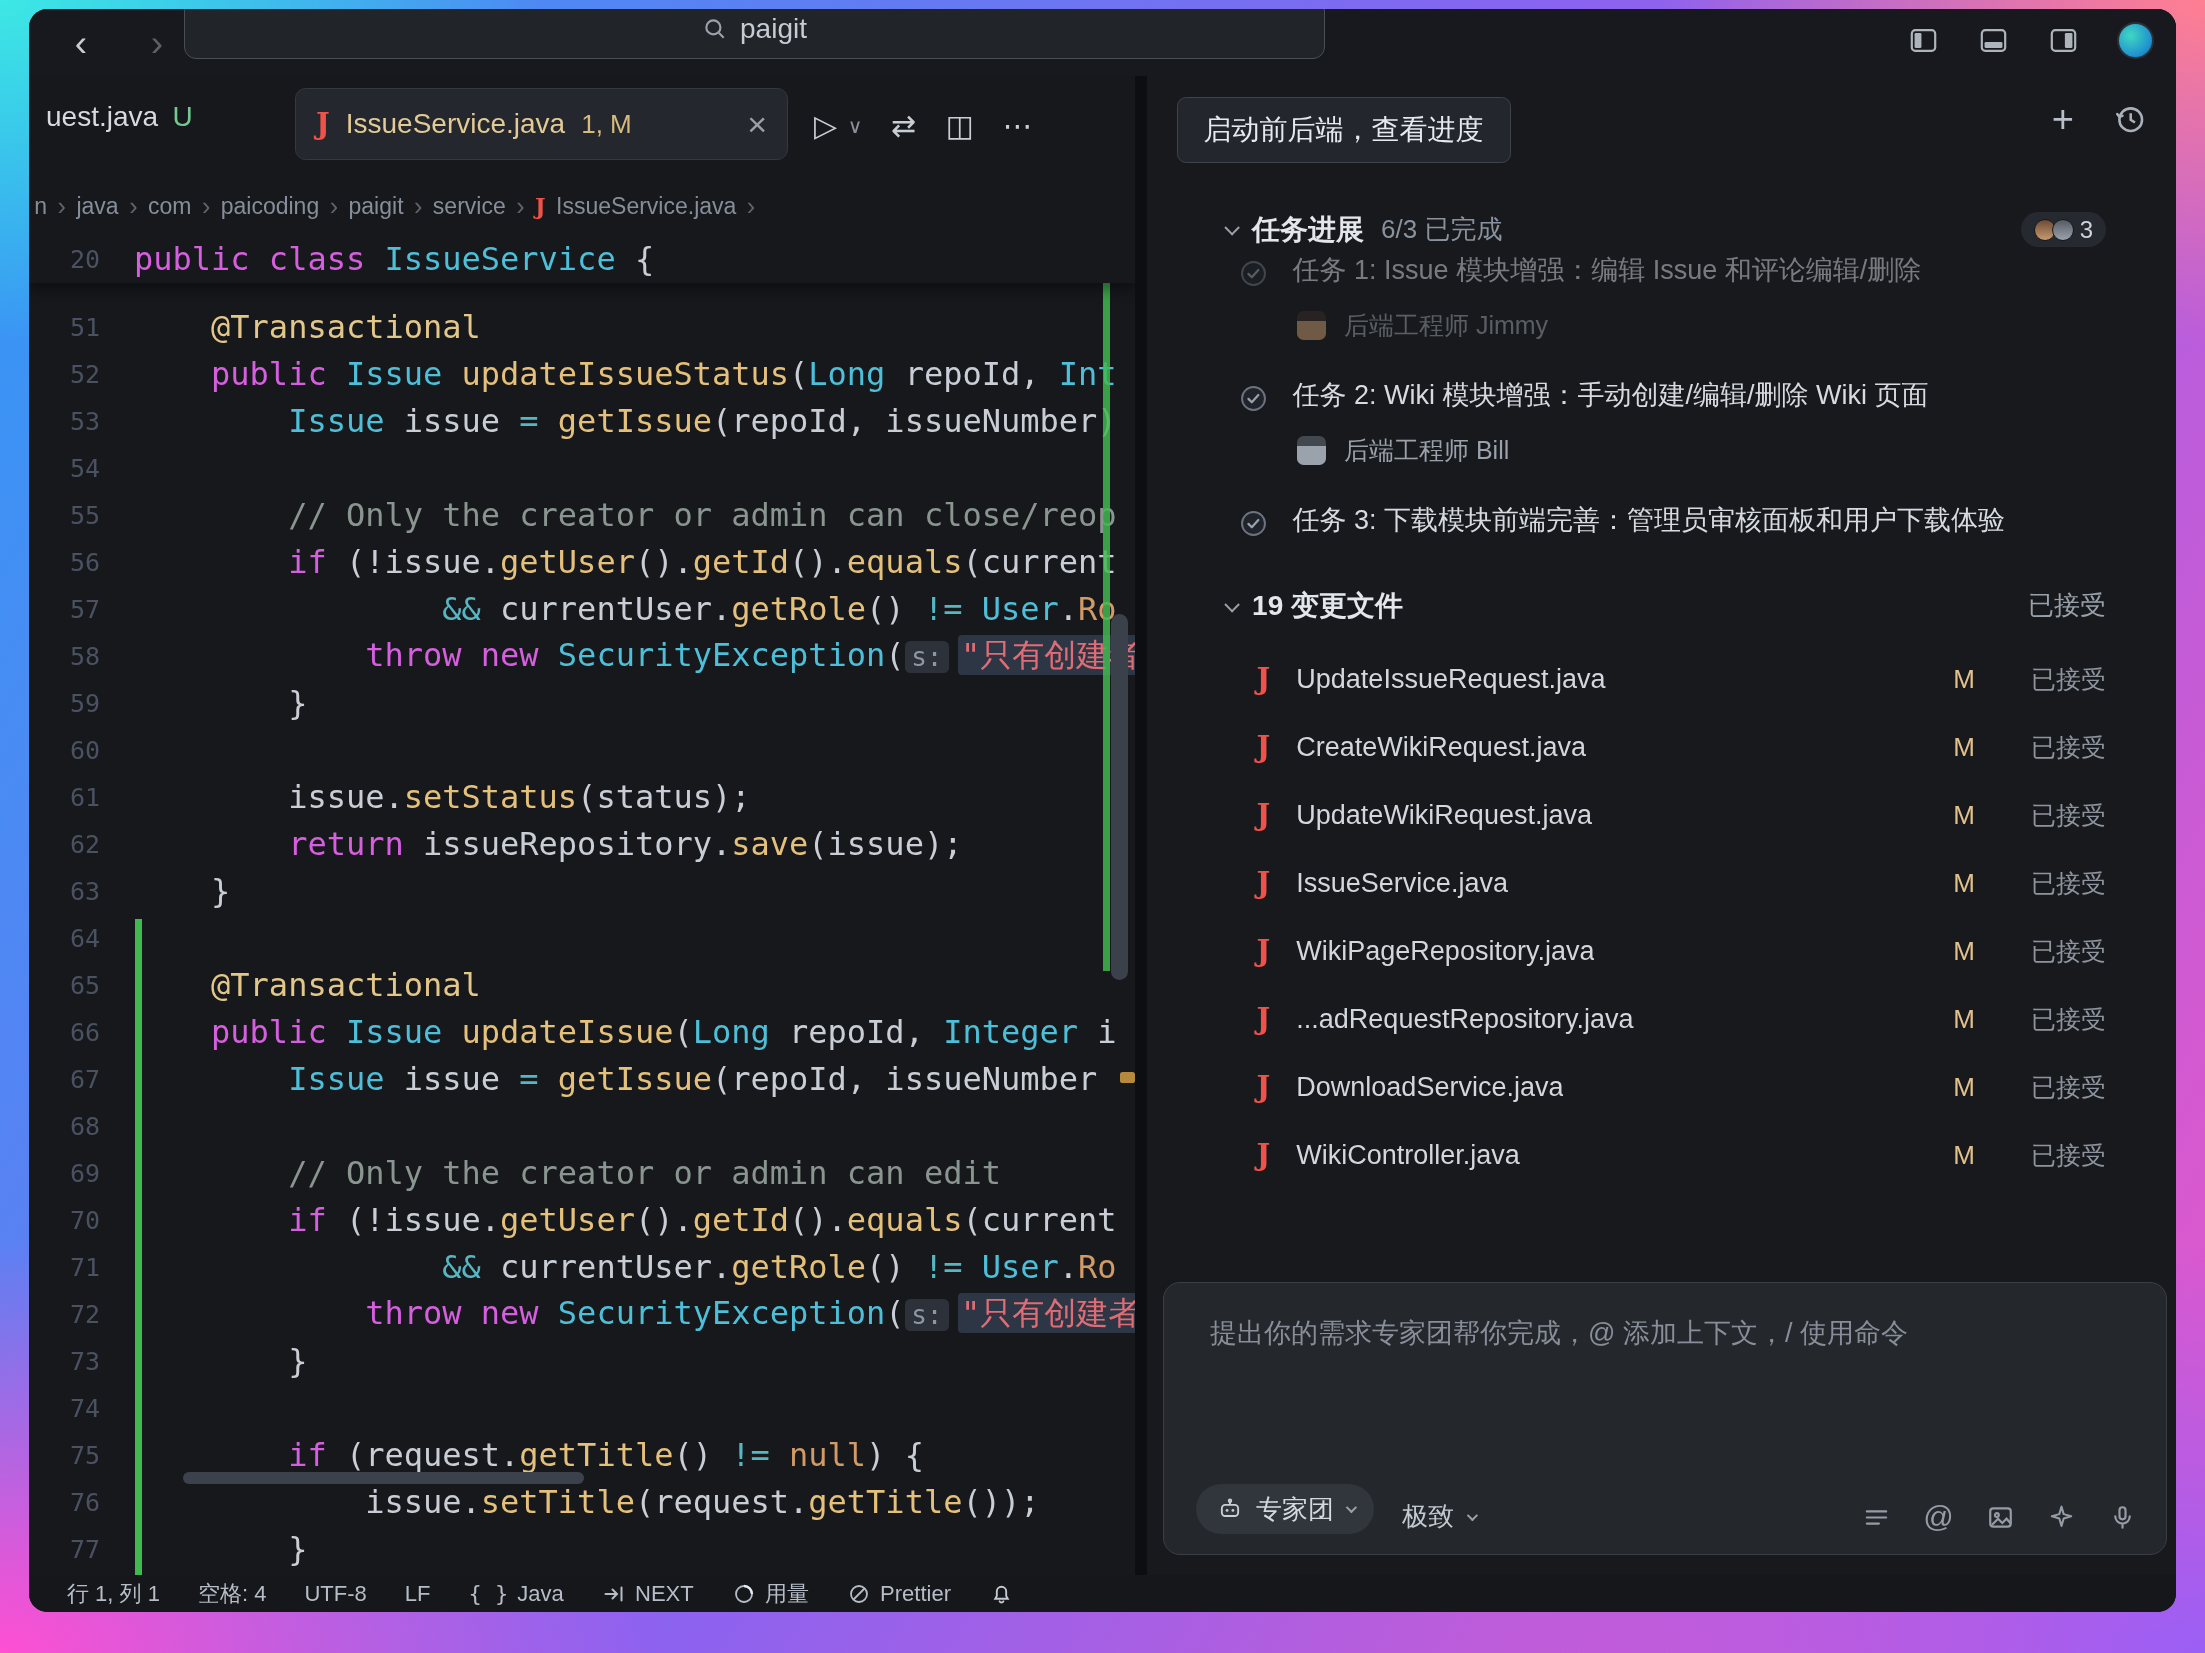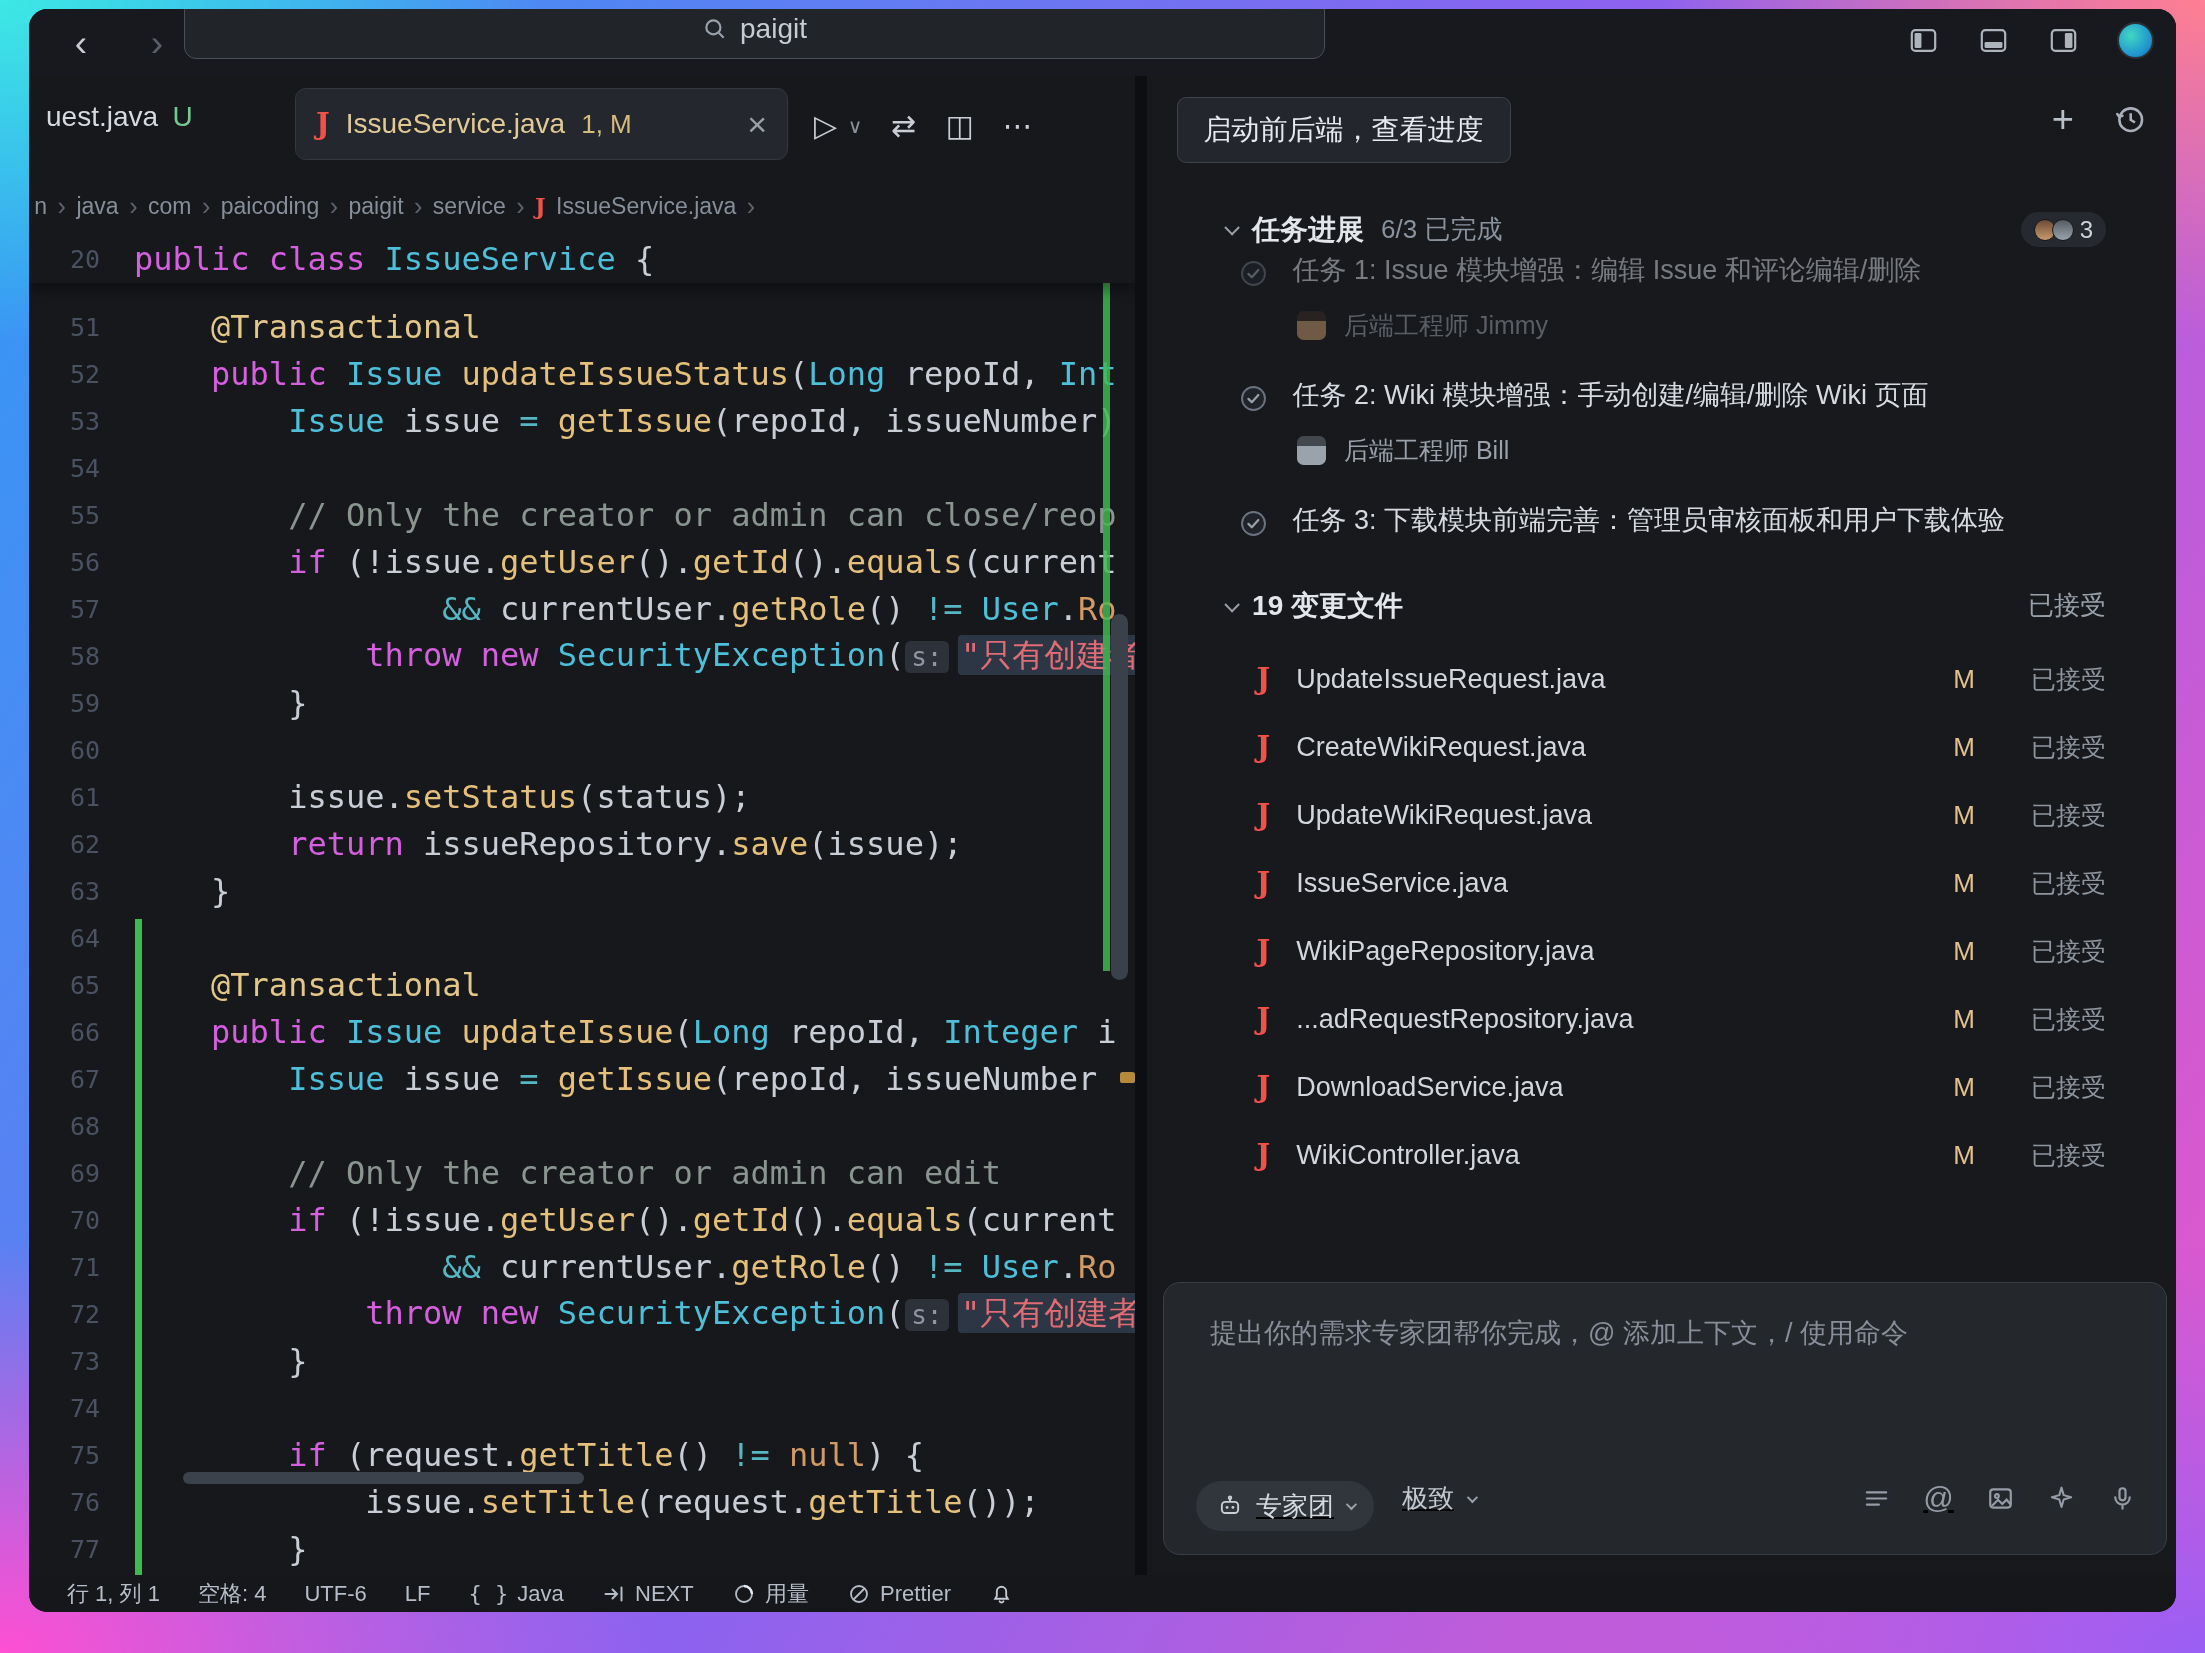--- a/index.html
+++ b/index.html
@@ -105,21 +105,21 @@
   .assignee { color:#9aa1ab; font-size:25px; }
   .file-list { margin-top:17px; }
   .file-row { height:68px; display:flex; align-items:center; gap:26px; padding:0 70px 0 110px; }
   .file-name { color:#d3d7dd; font-size:27px; white-space:nowrap; overflow:hidden; }
   .file-status { margin-left:auto; color:#e2c08d; font-size:26px; }
   .file-state { color:#8d949e; font-size:25px; width:105px; text-align:right; }
 
   .composer { position:absolute; left:16.4px; right:9.2px; top:1206px; height:273px; background:#24272c;
     border:1.3px solid #3a3f47; border-radius:17px; }
   .composer-input { position:absolute; top:32px; left:37px; right:37px; color:#878e99; font-size:27px;margin-left:9px; }
-  .composer-row { position:absolute; left:32px; right:29px; bottom:20px; height:53px; display:flex; align-items:flex-start;text-decoration:underline; }
+  .composer-row { position:absolute; left:32px; right:29px; bottom:20px; height:53px; display:flex; align-items:flex-end; }
   .agent-pill { height:50px; background:#31353c; border-radius:26px; display:flex; align-items:center;
     gap:12px; padding:0 20px; color:#d4d9df; font-size:26px; }
   .mode-sel { display:flex; align-items:center; gap:13px; margin-left:28px; color:#c3c9d1; font-size:26px; }
   .chev-sm { width:8px; height:8px; border-right:2px solid #9aa1ab; border-bottom:2px solid #9aa1ab;
     transform:rotate(45deg) translateY(-2px); }
   .composer-icons { margin-left:auto; display:flex; gap:32px; align-items:center; color:#959ca6; }
   .at-glyph { font-size:30px; }
 
   
   .statusbar { position:absolute; left:0; right:0; bottom:0; height:37px; background:#15171b;
@@ -410,21 +410,21 @@
 
   <div class="statusbar">
     <div class="status-items" id="status-items">
         <span class="status-item">
           <span>行 1, 列 1</span>
         </span>
         <span class="status-item">
           <span>空格: 4</span>
         </span>
         <span class="status-item">
-          <span>UTF-6</span>
+          <span>UTF-8</span>
         </span>
         <span class="status-item">
           <span>LF</span>
         </span>
         <span class="status-item">
           <span><span class="braces-glyph">{ }</span></span>
           <span>Java</span>
         </span>
         <span class="status-item">
           <span>

